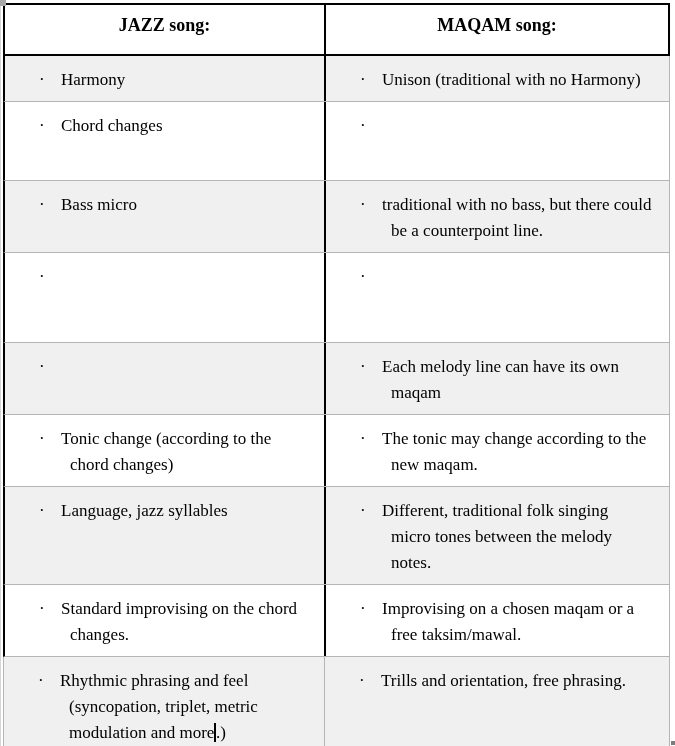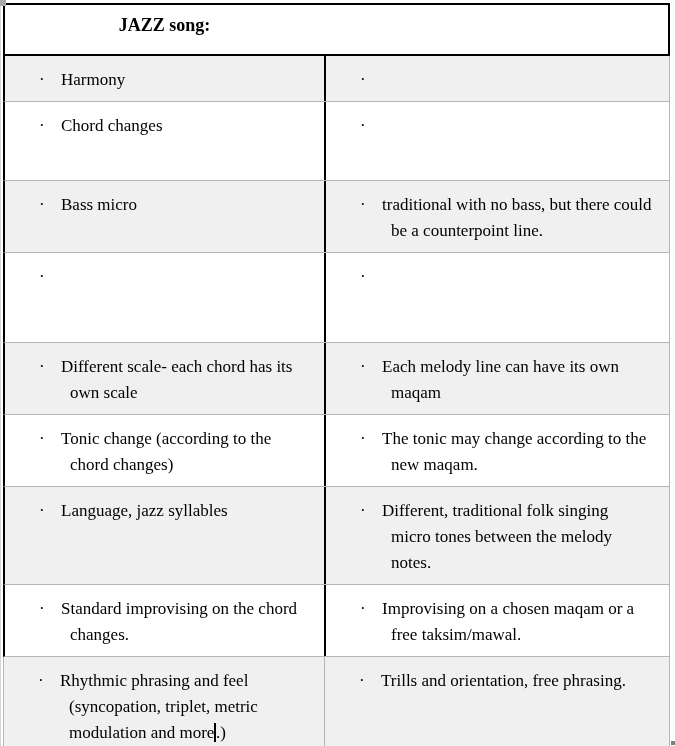--- a/index.html
+++ b/index.html
@@ -134,29 +134,33 @@
 
 <div class="page">
   <div class="page-edge-line"></div>
 
   <div class="doc-table">
 
     <div class="t-row header-row">
       <div class="header-cell jazz">
         <span>JAZZ song:</span>
       </div>
+      <div class="header-cell maqam">
+        <span>MAQAM song:</span>
+      </div>
     </div>
 
     <div class="t-row body-row shaded r1">
       <div class="cell jazz">
         <span class="bullet">·</span>
         <span class="cell-text">Harmony</span>
       </div>
       <div class="cell maqam">
         <span class="bullet">·</span>
+        <span class="cell-text">Unison (traditional with no Harmony)</span>
       </div>
     </div>
 
     <div class="t-row body-row r2">
       <div class="cell jazz">
         <span class="bullet">·</span>
         <span class="cell-text">Chord changes</span>
       </div>
       <div class="cell maqam">
         <span class="bullet">·</span>
@@ -180,22 +184,20 @@
         <span class="bullet">·</span>
       </div>
       <div class="cell maqam">
         <span class="bullet">·</span>
       </div>
     </div>
 
     <div class="t-row body-row shaded r5">
       <div class="cell jazz">
         <span class="bullet">·</span>
-        <span class="cell-text">Different scale- each chord has its
-own scale</span>
       </div>
       <div class="cell maqam">
         <span class="bullet">·</span>
         <span class="cell-text">Each melody line can have its own
 maqam</span>
       </div>
     </div>
 
     <div class="t-row body-row r6">
       <div class="cell jazz">

